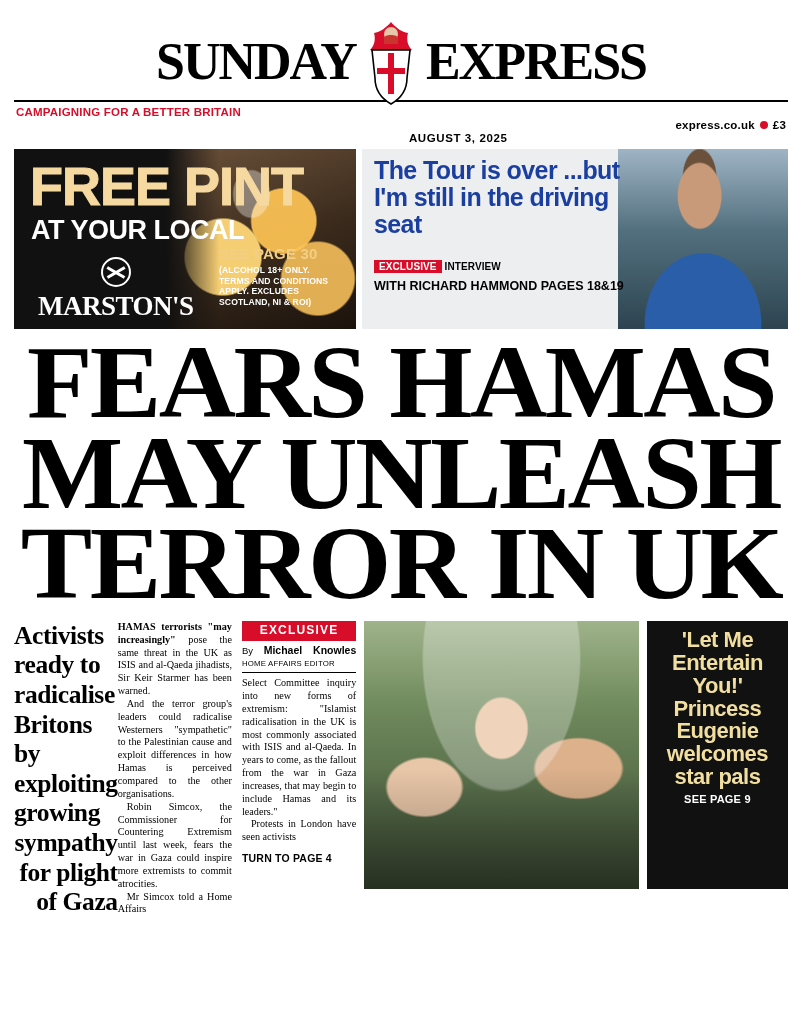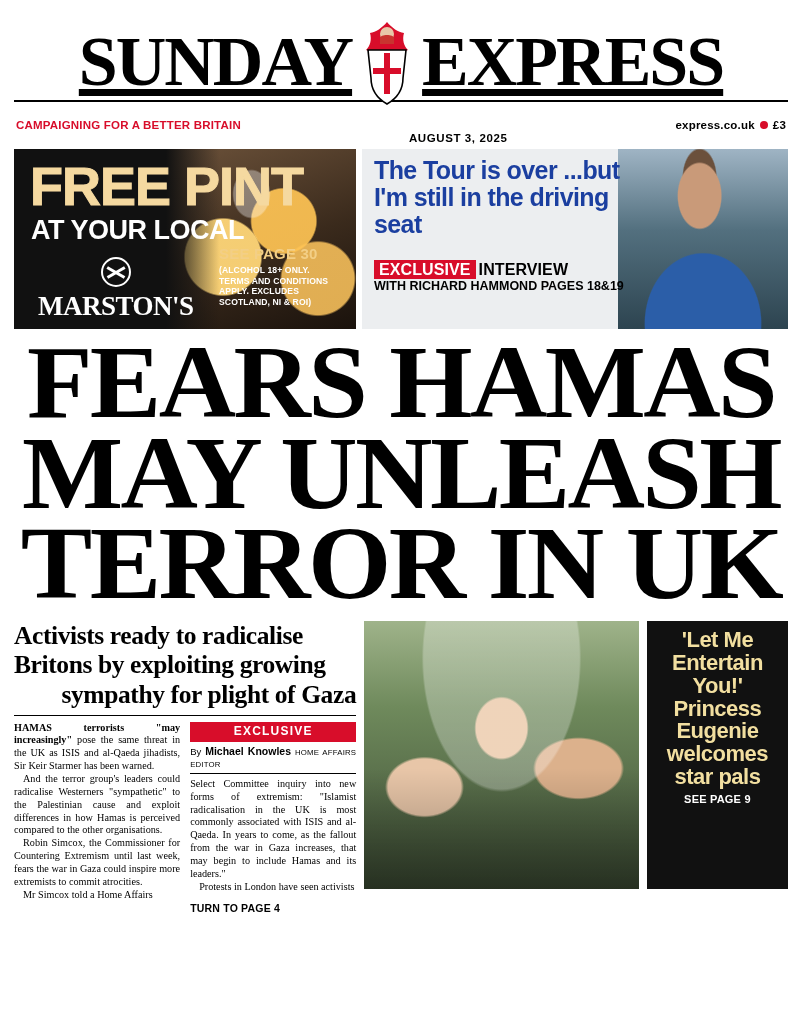--- a/index.html
+++ b/index.html
@@ -21,38 +21,37 @@
     position: relative;
     height: 96px;
     display: flex;
     align-items: center;
     justify-content: center;
     padding-top: 28px;
   }
   .masthead-word {
     font-family: "Liberation Serif", serif;
     font-weight: bold;
-    font-size: 70px;
+    font-size: 52px;
     letter-spacing: -2px;
     line-height: 1;
     color: #000;
-    text-decoration: underline;
   }
   .crest {
     position: relative;
     width: 66px; height: 84px;
     margin: 0 2px;
     display: flex; align-items: flex-start; justify-content: center;
   }
   .crest svg { display: block; }
 
   .rule-thin { height: 2px; background: #000; margin-top: 4px; }
 
   .subbar {
-    display: flex; align-items: center; justify-content: space-between;
+    display: flex; justify-content: space-between;
     font-family: "Liberation Sans", sans-serif;
     font-size: 11.5px;
     font-weight: bold;
     letter-spacing: 0.2px;
     padding: 4px 2px 5px 2px;
   }
   .subbar .left { color: #d80d2a; }
   .subbar .center { color: #000; letter-spacing: 0.6px; margin-top: 26px; }
   .subbar .right { color: #000; display: flex; align-items: center; gap: 5px;}
   .red-dot { width: 8px; height: 8px; border-radius: 50%; background: #d80d2a; display: inline-block; }
@@ -159,21 +158,21 @@
     font-family: "Liberation Sans", sans-serif;
     font-weight: bold;
     font-size: 25px;
     line-height: 1.08;
     color: #1b3fa0;
     letter-spacing: -0.6px;
   }
   .excl-row {
     position: absolute; left: 12px; top: 112px;
     font-family: "Liberation Sans", sans-serif;
-    font-weight: bold; font-size: 16px; color: #000; letter-spacing: 0.1px;
+    font-weight: bold; font-size: 10px; color: #000; letter-spacing: 0.1px;
   }
   .excl-tag {
     background: #d80d2a; color: #fff; padding: 1px 5px; margin-right: 3px;
   }
   .excl-lines {
     position: absolute; left: 12px; top: 129px;
     font-family: "Liberation Sans", sans-serif;
     font-weight: bold; font-size: 12.5px; color: #000; line-height: 1.28;
   }
 
@@ -192,21 +191,21 @@
   }
   .headline div { white-space: nowrap; }
 
   
   .bottom {
     display: flex;
     gap: 8px;
     margin-top: 12px;
     height: 268px;
   }
-  .col-left { width: 344px; display: flex; flex-direction: column; }
+  .col-left { width: 344px; display: flex; flex-direction: row; }
   .subhead {
     font-family: "Liberation Serif", serif;
     font-weight: bold;
     font-size: 25.5px;
     line-height: 1.16;
     letter-spacing: -0.4px;
     color: #000;
   }
   .subhead .l1 { }
   .subhead .l2 { }

